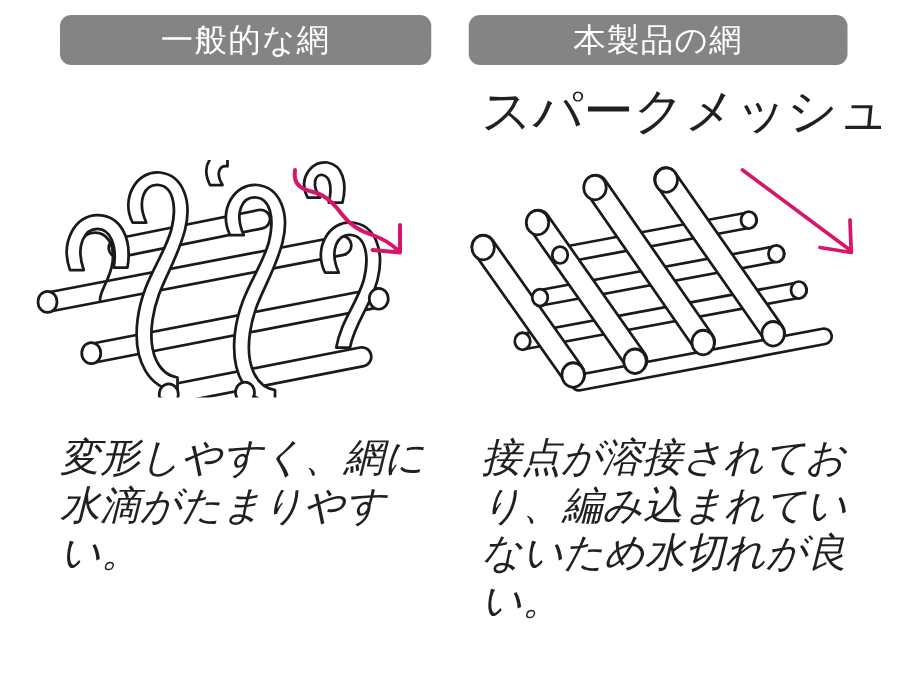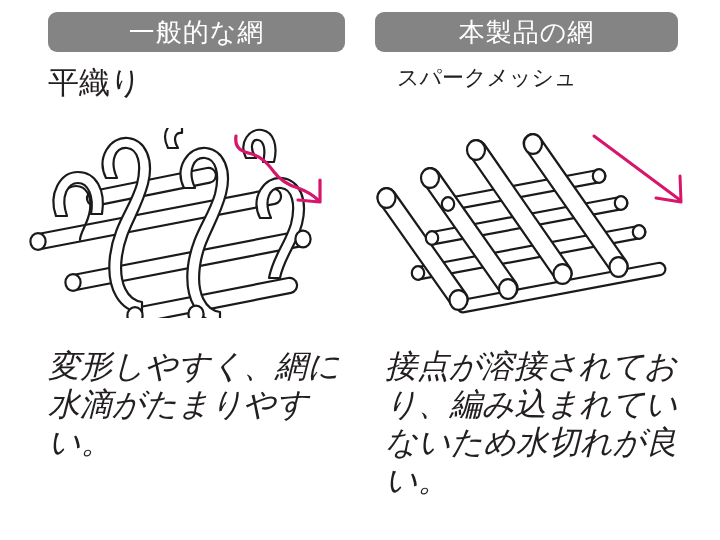--- a/index.html
+++ b/index.html
@@ -53,22 +53,21 @@
     position: absolute;
     top: 64px;
     left: 48px;
     font-size: 31px;
     line-height: 1.25;
     color: #231f20;
     white-space: nowrap;
   }
   .panel.right .subtitle {
     left: 25px;
-    font-size: 22px;
-    margin-left: 12px;
+    font-size: 40px;
   }
 
   .figure {
     position: absolute;
     top: 128px;
     left: 10px;
     width: 345px;
     height: 190px;
   }
   .panel.right .figure {
@@ -94,21 +93,20 @@
 </style>
 </head>
 <body>
 
 <div class="panel left">
 
   <div class="pill">
     <span class="pill-label">一般的な網</span>
   </div>
 
-  <div class="subtitle">平織り</div>
 
   <div class="figure">
     <svg width="345" height="190" viewBox="0 0 345 190" xmlns="http://www.w3.org/2000/svg">
       <g fill="#ffffff" stroke="#1a1a1a" stroke-width="2.2" stroke-linecap="round" stroke-linejoin="round">
 
         <path d="M 83,63 L 197,40 a7.5,7.5 0 0 1 3,14.7 L 86,77.7 a7.5,7.5 0 0 1 -3,-14.7 Z"></path>
 
         <path d="M 28,106 L 262,61 a7.6,7.6 0 0 1 3,14.9 L 31,121 a7.6,7.6 0 0 1 -3,-14.9 Z"></path>
 
         <path d="M 63,147 L 290,103 a7.6,7.6 0 0 1 3,14.9 L 66,162 a7.6,7.6 0 0 1 -3,-14.9 Z"></path>

